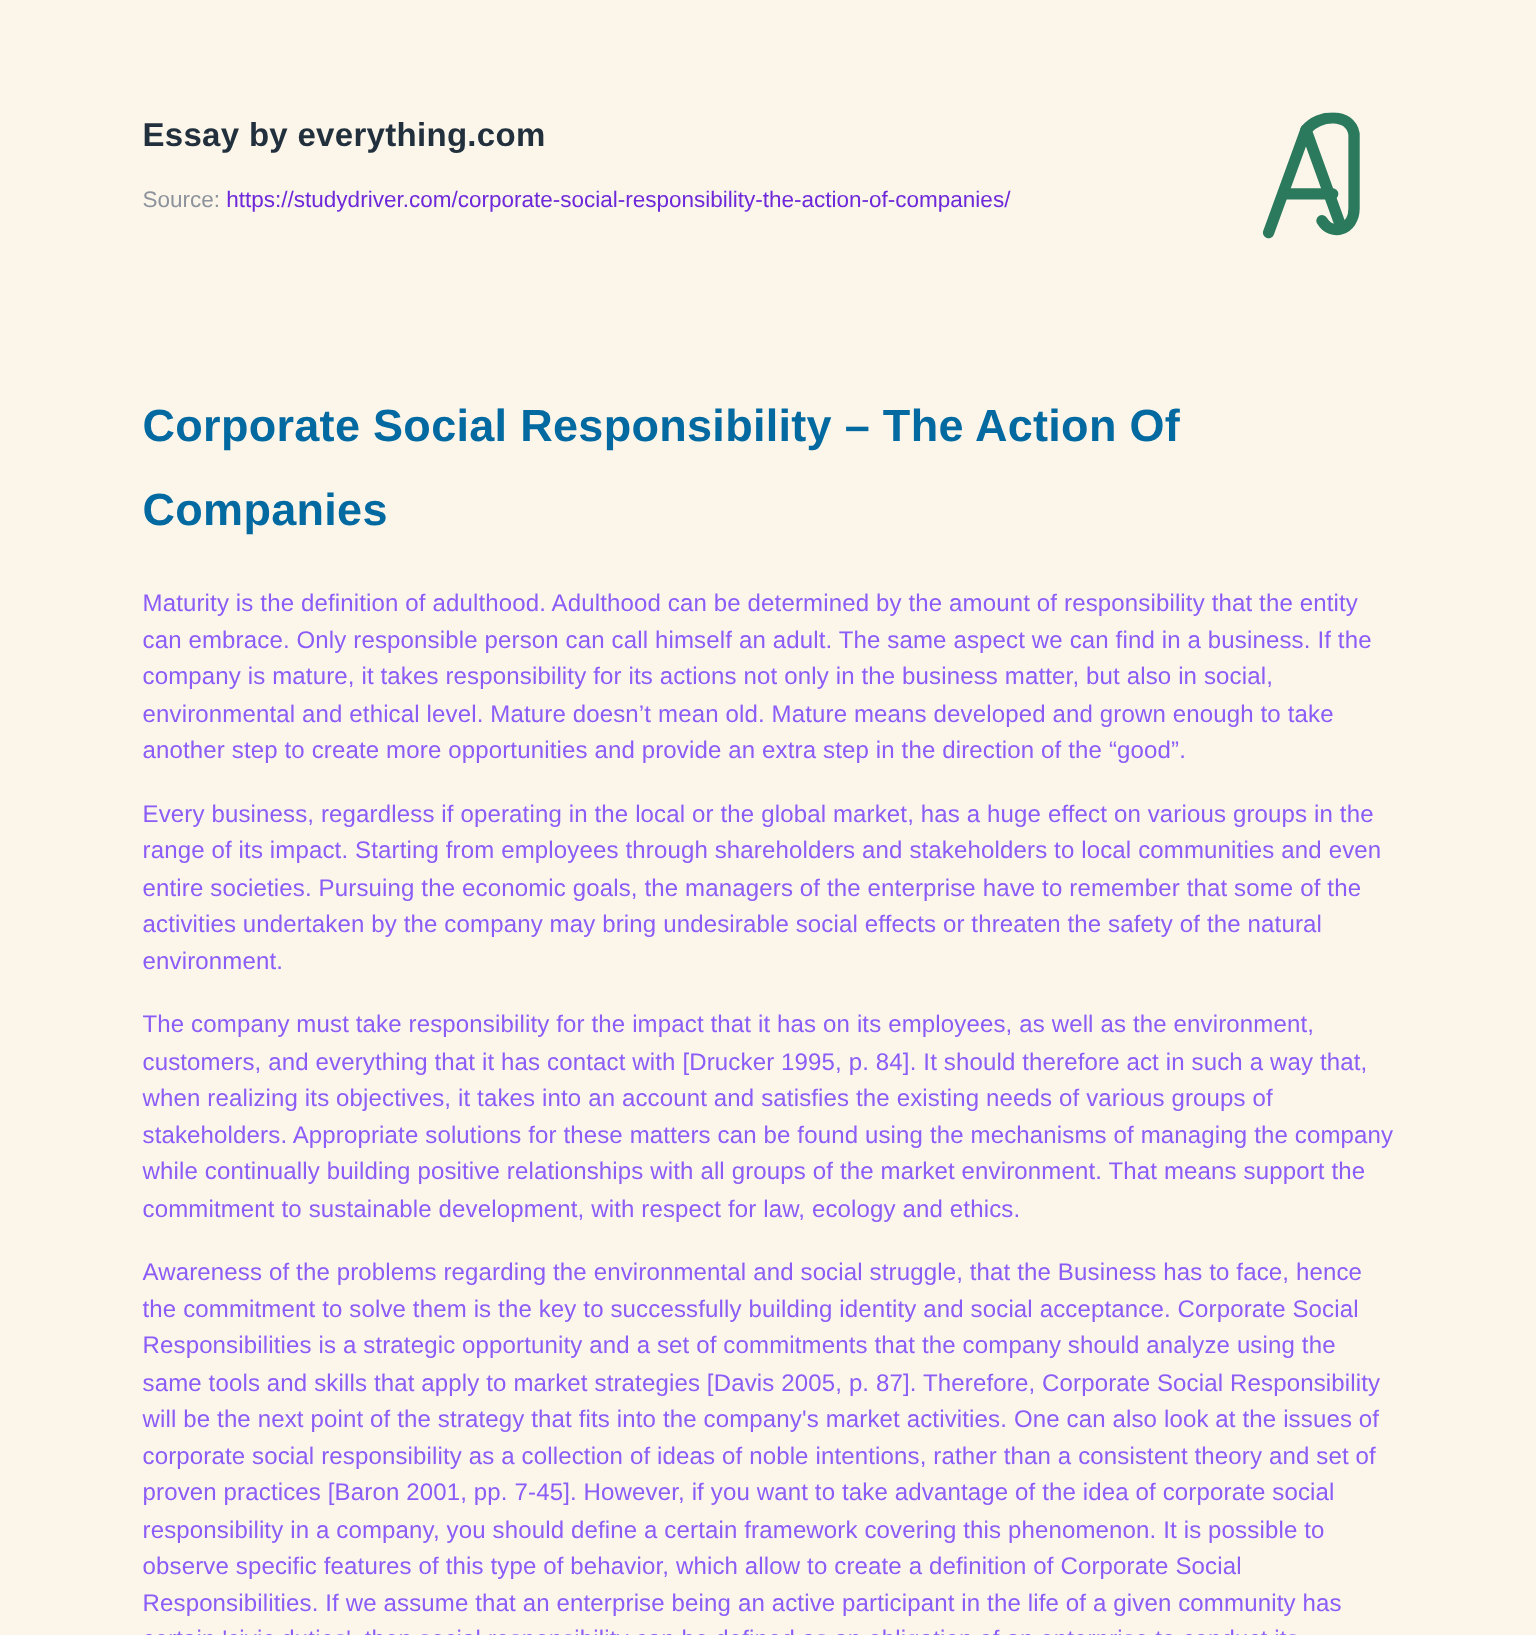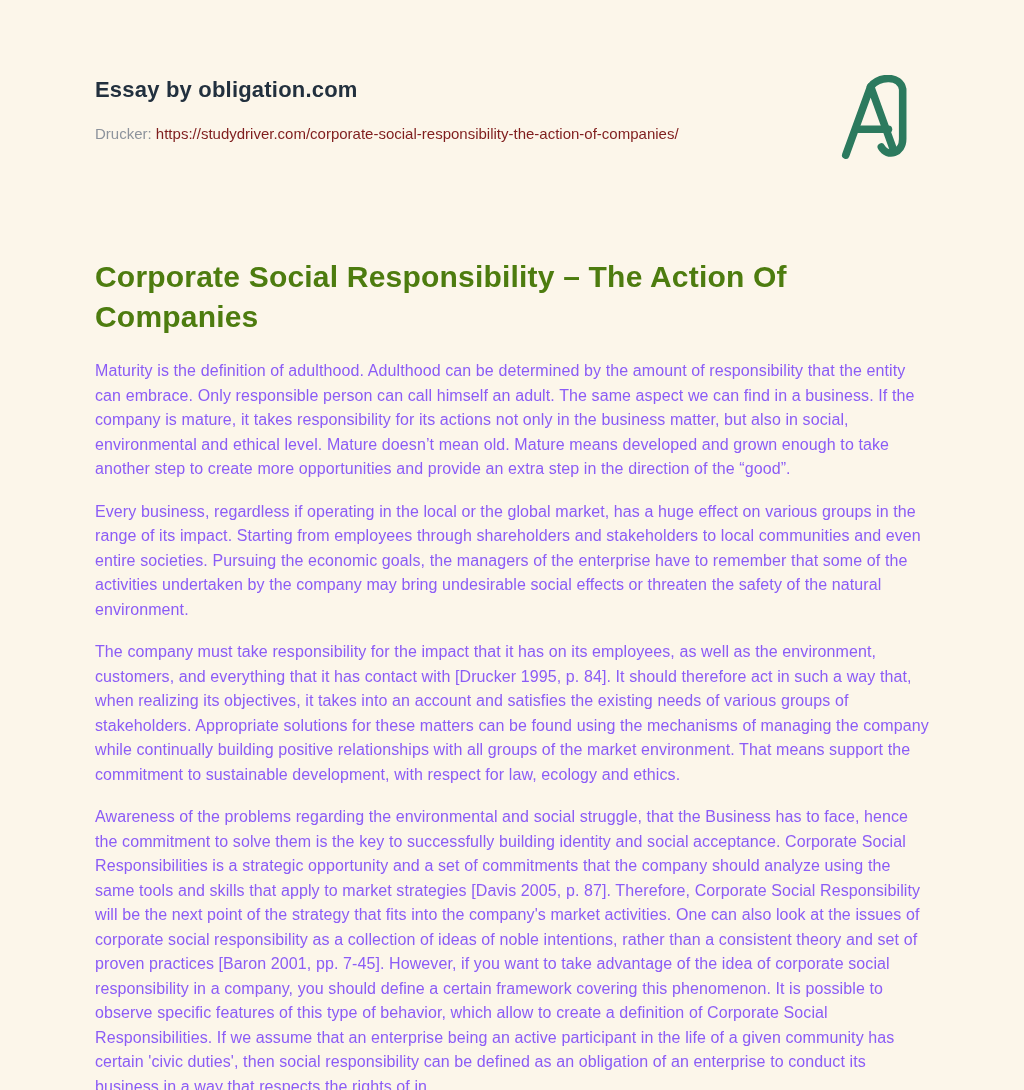--- a/index.html
+++ b/index.html
@@ -26,58 +26,58 @@
     color: #22303e;
     letter-spacing: 0.2px;
   }
   .source-line {
     margin-top: 22px;
     font-size: 15px;
     line-height: 18px;
     color: #8d939c;
   }
   .source-link {
-    color: #7f1d1d;
+    color: #6d28d9;
     text-decoration: none;
   }
   .logo {
     width: 90px;
     height: 89px;
     margin-top: -2px;
     flex: 0 0 auto;
   }
   .article-title {
     margin-top: 90px;
     font-size: 30px;
-    line-height: 40px;
+    line-height: 56px;
     font-weight: 700;
-    color: #4d7c0f;
+    color: #0369a1;
     letter-spacing: 0.2px;
   }
   .article-body {
     margin-top: 22px;
   }
   .article-body p {
     font-size: 16px;
     line-height: 24.5px;
     color: #8b5cf6;
     letter-spacing: 0.1px;
     margin-bottom: 18px;
   }
 </style>
 </head>
 <body>
 
 <div class="content">
 
   <div class="doc-header">
     <div>
-      <div class="essay-by">Essay by obligation.com</div>
+      <div class="essay-by">Essay by everything.com</div>
       <div class="source-line">
-        <span>Drucker:</span>
+        <span>Source:</span>
         <a class="source-link" href="#">https://studydriver.com/corporate-social-responsibility-the-action-of-companies/</a>
       </div>
     </div>
 
     <svg class="logo" viewBox="0 0 100 100" aria-hidden="true">
       <g stroke="#2c7a5e" stroke-width="8.5" fill="none" stroke-linecap="round" stroke-linejoin="round">
         <path d="M7 90 L35 13 L61 85"></path>
         <path d="M19 61 L55 61"></path>
         <path d="M35 13 C 45 1 68 0 71 16 L71 72 C 71 88 54 93 47 81"></path>
       </g>

